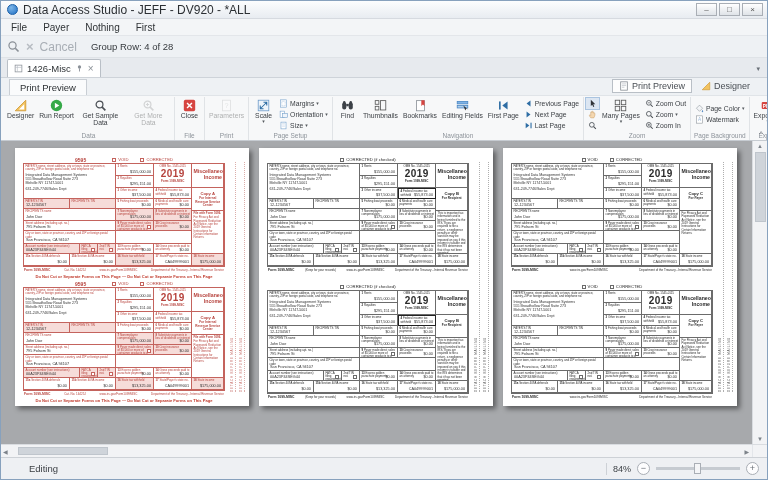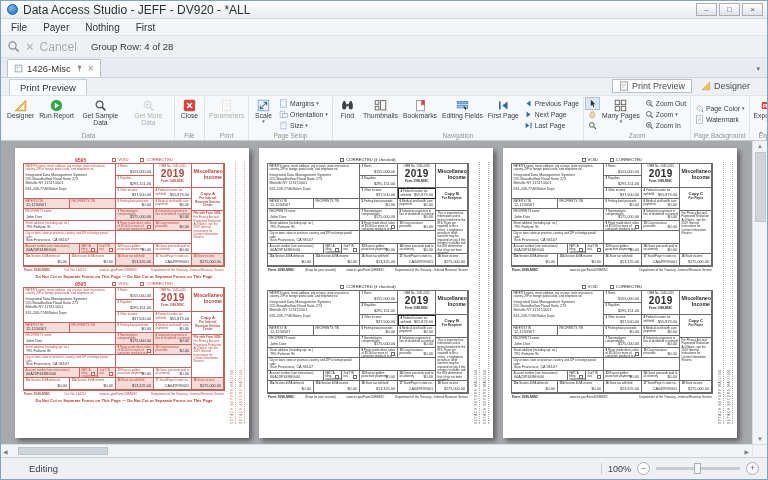--- a/index.html
+++ b/index.html
@@ -49,21 +49,21 @@
   .rb-small{display:flex;align-items:center;gap:2px;padding:0 2px;height:11px;}
   .rb-small .ic svg{width:9px;height:9px;display:block;}
   .rb-small .lb{font-size:6.8px;color:#3a3e43;white-space:nowrap;}
   .ar{font-size:5px;color:#55595e;line-height:1;}
   .disabled{opacity:.4;filter:grayscale(.8);}
   .tool-active{background:#dce6f2;outline:1px solid #aac4e0;}
   .rb-chev{position:absolute;right:4px;bottom:2px;font-size:8px;color:#6a7077;line-height:8px;}
   
   #preview{flex:1;background:#a7a9ac;position:relative;overflow:hidden;}
   #pages{position:absolute;left:0;top:0;right:15px;bottom:0;display:flex;gap:10px;padding:7px 0 0 14px;overflow:hidden;}
-  .page{width:234px;height:290px;background:#fff;box-shadow:3px 3px 5px rgba(0,0,0,.45);position:relative;padding:8px 24px 4px 8px;flex:0 0 auto;}
+  .page{width:234px;height:258px;background:#fff;box-shadow:3px 3px 5px rgba(0,0,0,.45);position:relative;padding:8px 24px 4px 8px;flex:0 0 auto;}
   .theme-red{--fc:#c4635d;--fl:#d49a95;--shade:#f6dcd9;--txt:#b6423c;}
   .theme-black{--fc:#6b6b6b;--fl:#9a9a9a;--shade:#fff;--txt:#2a2a2a;}
   .pstrip{position:absolute;top:14px;bottom:14px;writing-mode:vertical-rl;transform:rotate(180deg);font-size:3px;letter-spacing:.8px;color:var(--txt);border-left:1px dotted var(--fl);padding-left:1px;opacity:.8;overflow:hidden;white-space:nowrap;}
   .pstrip.s1{right:13px;} .pstrip.s2{right:4px;}
   .form{position:relative;}
   .f-head{display:flex;justify-content:center;align-items:center;gap:12px;height:7px;font-size:4.2px;color:var(--txt);}
   .f-code{font-weight:bold;font-size:5px;margin-right:14px;}
   .f-cb{display:flex;align-items:center;gap:2px;}
   .cbx{width:4px;height:4px;border:1px solid var(--fc);display:inline-block;background:#fff;}
   .f-grid{position:relative;height:104px;border:1px solid var(--fc);background:#fff;}
@@ -1430,21 +1430,21 @@
     <span class="harr">◀</span>
     <div class="hthumb"></div>
     <span class="harr r">▶</span>
     <div class="hcorner"></div>
   </div>
 
   <div class="statusbar">
     <span class="status-left">Editing</span>
     <div class="status-right">
       <span class="vsep"></span>
-      <span class="zoom-pct">100%</span>
+      <span class="zoom-pct">84%</span>
       <span class="zbtn">−</span>
       <div class="zslider">
         <div class="zthumb"></div>
       </div>
       <span class="zbtn">+</span>
     </div>
   </div>
 
 </div>
 

